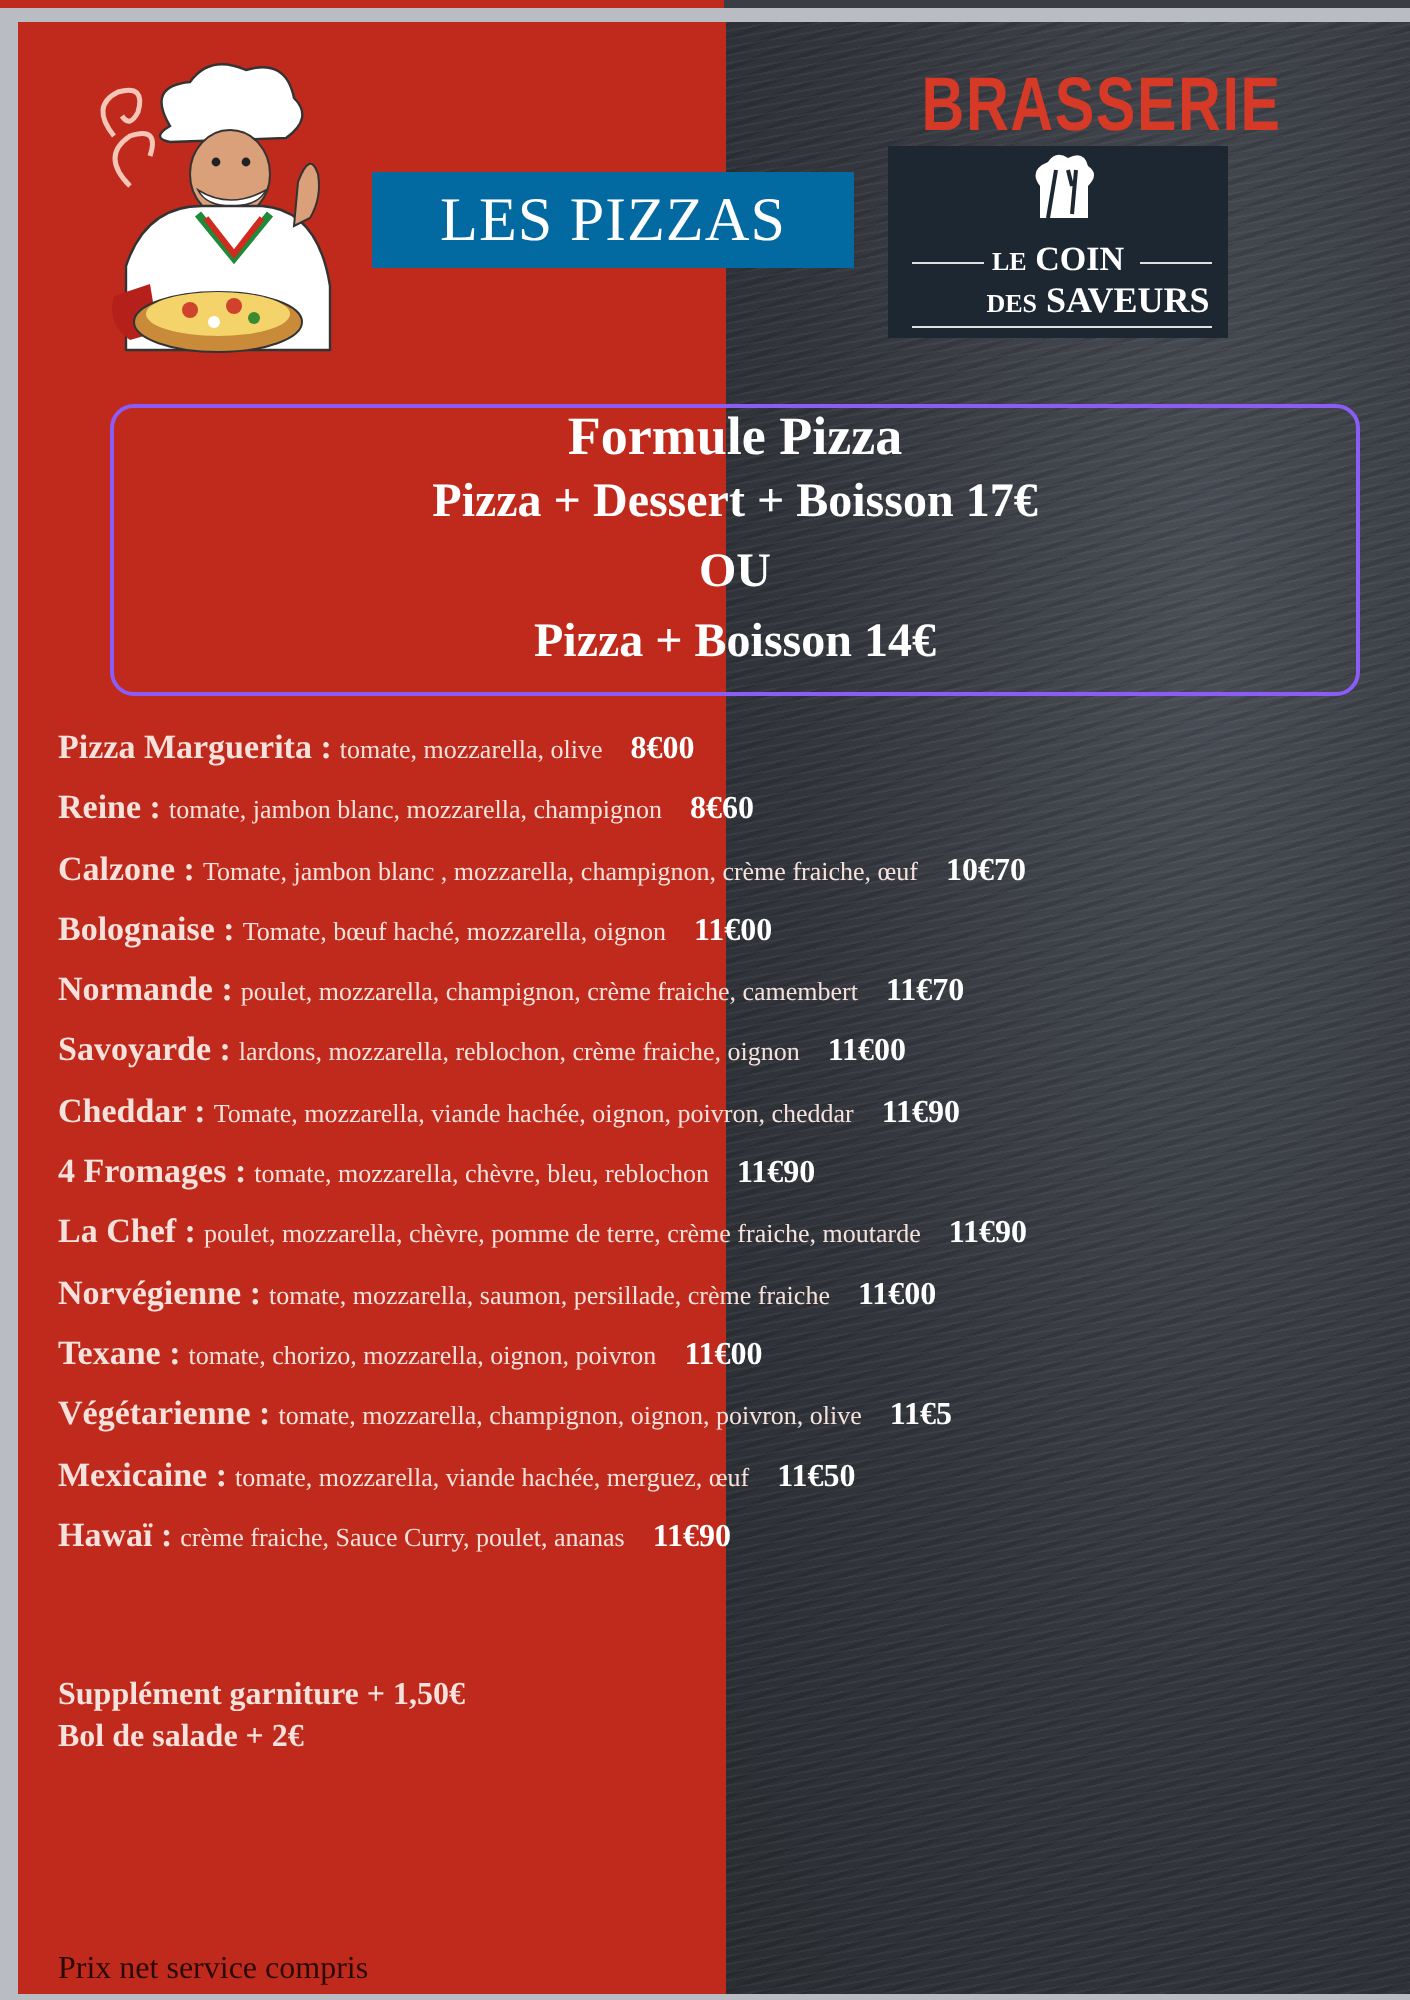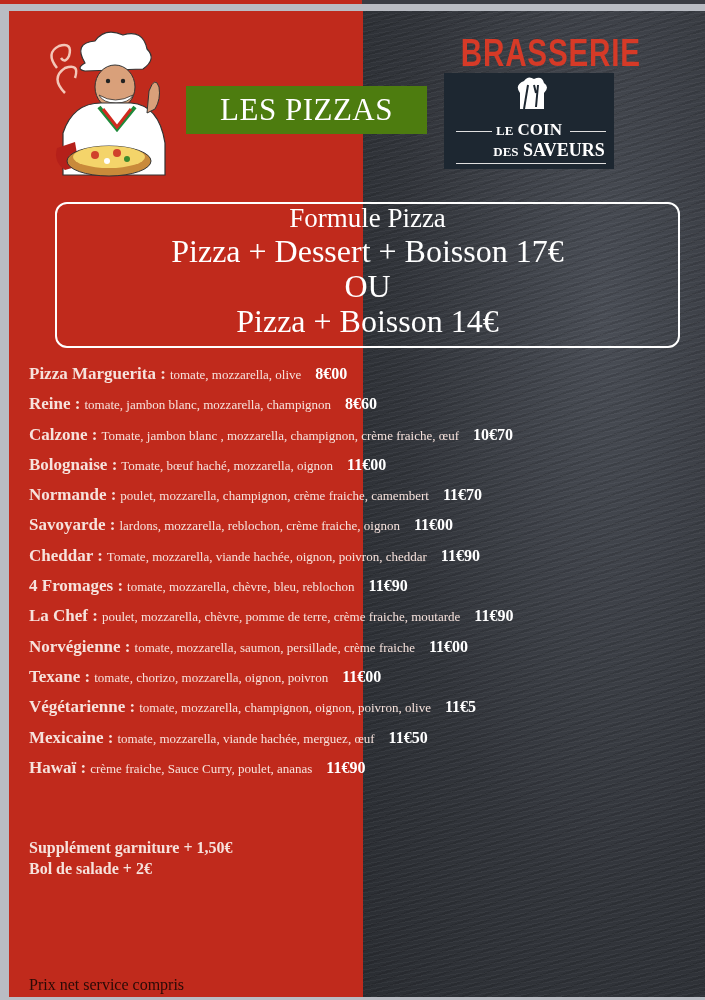--- a/index.html
+++ b/index.html
@@ -8,35 +8,35 @@
   .topstrip-slate { position:absolute; left:362px; top:0; width:343px; height:4px; background:#3a3d44; }
   .page { position:absolute; left:9px; top:11px; width:696px; height:986px; overflow:hidden; }
   .red { position:absolute; left:0; top:0; width:354px; height:100%; background:#c02a1c; }
   .slate { position:absolute; left:354px; top:0; right:0; height:100%;
     background:
       repeating-linear-gradient(170deg, rgba(255,255,255,0.04) 0 1px, rgba(0,0,0,0) 1px 4px),
       repeating-linear-gradient(160deg, rgba(0,0,0,0.10) 0 2px, rgba(0,0,0,0) 2px 7px),
       radial-gradient(ellipse at 70% 30%, #4a4e56 0%, #32353b 60%, #2a2d32 100%);
   }
   .chef { position:absolute; left:28px; top:12px; width:135px; height:160px; }
-  .title-box { position:absolute; left:177px; top:75px; width:241px; height:48px; background:#4d7c0f; color:#fff;
+  .title-box { position:absolute; left:177px; top:75px; width:241px; height:48px; background:#0369a1; color:#fff;
     display:flex; align-items:center; justify-content:center; font-size:31px; letter-spacing:0.5px; }
   .logo { position:absolute; left:432px; top:22px; width:180px; }
   .logo-top { color:#d63a27; font-family:"Liberation Sans Narrow","Liberation Sans", sans-serif; font-weight:bold; font-size:38px;
     letter-spacing:1px; text-align:center; transform:scaleX(0.78); transform-origin:center; line-height:40px; }
   .logo-panel { margin-left:3px; width:170px; height:96px; background:#1d2731; position:relative; }
   .logo-hat { position:absolute; left:70px; top:4px; width:36px; height:36px; }
   .logo-line1 { position:absolute; top:47px; left:0; width:100%; text-align:center; color:#fff; font-weight:bold; font-size:17px; }
   .logo-line1 .small { font-size:13px; }
   .logo-line2 { position:absolute; top:67px; left:0; width:100%; text-align:center; color:#fff; font-weight:bold; font-size:18px;padding-left:20px; }
   .logo-line2 .small { font-size:13px; }
   .logo-rule { position:absolute; height:1px; background:#e0e0e0; }
-  .formule { position:absolute; left:46px; top:191px; width:621px; height:142px; border:2px solid #ffffff; border-radius:12px;
-    color:#fff; text-align:center; }
-  .formule div { font-size:32px; line-height:35px; }
+  .formule { position:absolute; left:46px; top:191px; width:621px; height:142px; border:2px solid #8b5cf6; border-radius:12px;
+    color:#fff; text-align:center;font-weight:bold; }
+  .formule div { font-size:24px; line-height:35px; }
   .formule .f-title { font-size:27px; line-height:32px; margin-top:-2px; }
   .menu { position:absolute; left:20px; top:352px; }
   .item { height:30.3px; line-height:22px; white-space:nowrap; color:#f6e2dc; }
   .item .name { font-weight:bold; font-size:17px; }
   .item .desc { font-size:13px; }
   .item .price { font-weight:bold; font-size:16px; color:#fff; margin-left:14px; }
   .extras { position:absolute; left:20px; top:826px; color:#f6e2dc; font-size:16px; line-height:21px;font-weight:bold; }
   .footer { position:absolute; left:7px; top:965px; font-size:16px; color:#2a0a06;margin-left:13px; }
 </style>
 </head>

